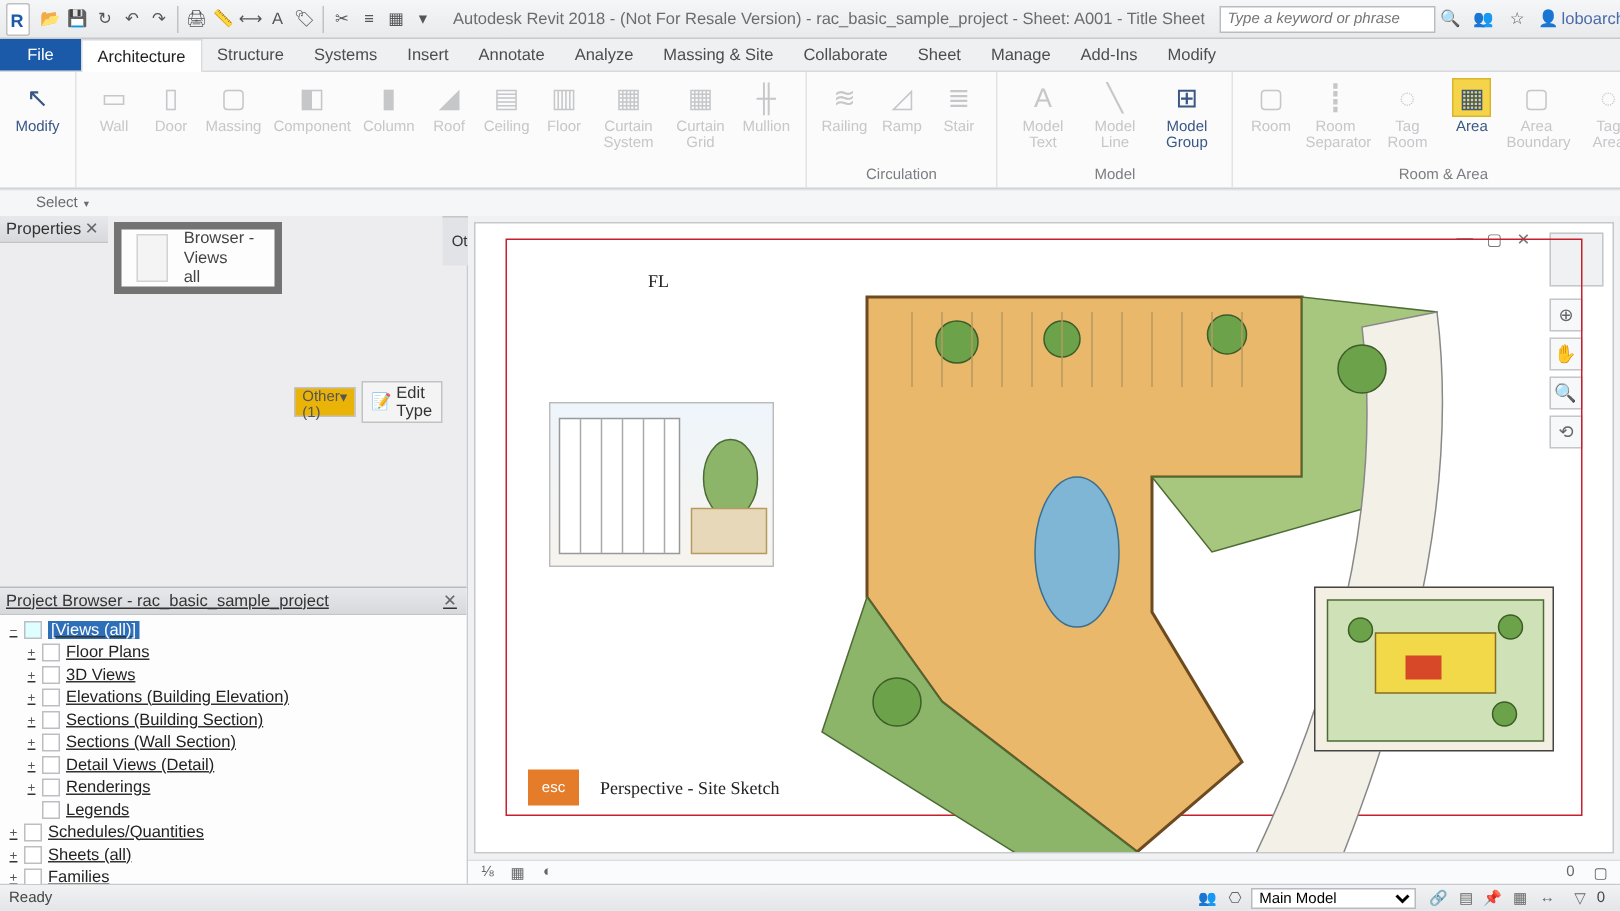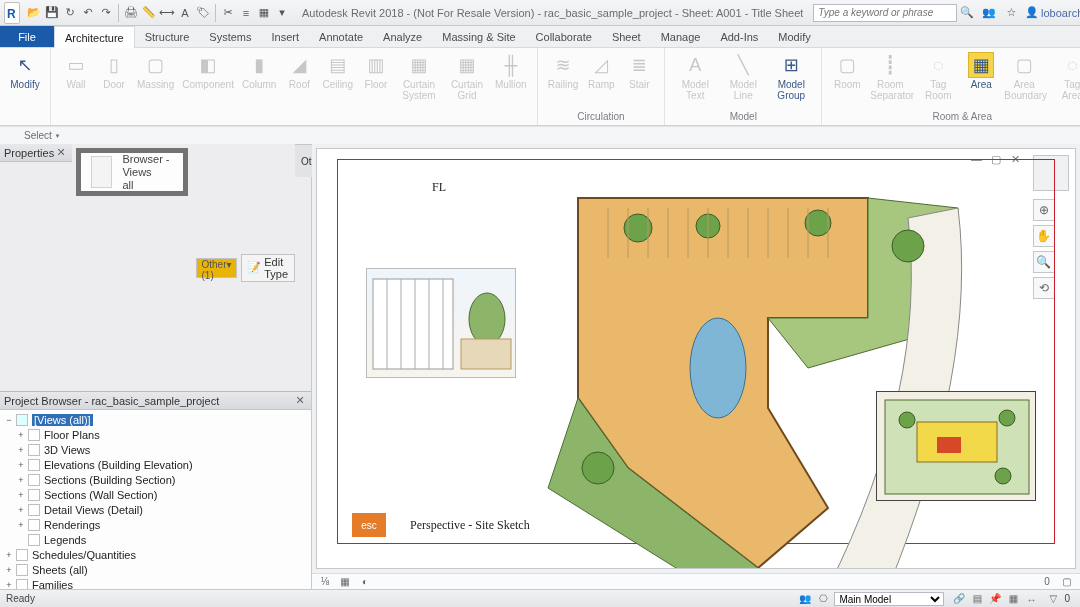--- a/index.html
+++ b/index.html
@@ -51,35 +51,35 @@
   .prop-row { height:18px; display:flex; align-items:center; border-top:1px dashed #cfd1d4; padding:16px 6px; font-size:10px; color:#555; background:#ededef; }
   .prop-row.section { background:#e1e3e6; font-weight:normal; color:#333; border-top:1px solid #c4c6c9; }
   .prop-row .val { margin-left:auto; color:#888; }
   .edit-type-btn { border:1px solid #c0c2c5; background:#f4f4f5; padding:1px 6px; cursor:pointer; display:flex; align-items:center; gap:3px; }
   .type-select { flex:1; height:20px; border:1px solid #c0c2c5; background:#eab308; margin:0 4px; display:flex; align-items:flex-start; padding:0 4px; font-size:10px; color:#555; }
   .props-footer { margin-top:auto; display:flex; align-items:center; justify-content:space-between; padding:4px 6px; }
   .link { color:#1a5aa8; text-decoration:underline; cursor:pointer; font-size:10px; }
   .apply-btn { border:1px solid #c0c2c5; background:#f4f4f5; padding:2px 18px; color:#999; font-size:10px; }
 
   
-  .browser { flex:1; display:flex; flex-direction:column; background:#fdfdfd; min-height:0; }
+  .browser { flex:1; display:flex; flex-direction:column; background:#fdfdfd; min-height:0;text-decoration:underline; }
   .tree { flex:1; overflow:auto; padding:2px 4px; }
   .tree-item { display:flex; align-items:center; height:15px; font-size:11px; color:#222; cursor:pointer; gap:2px; }
   .tree-item .tw { width:10px; text-align:center; color:#555; font-size:9px; }
   .tree-item.sel .lbl { background:#2f6fb8; color:#fff; padding:0 2px; }
   .tree-item .ic { width:12px; height:12px; border:1px solid #bcbec1; background:#fff; margin-right:2px; }
 
   
   .canvas-wrap { flex:1; background:#f0f1f3; display:flex; flex-direction:column; position:relative; }
   .canvas { flex:1; margin:4px; background:#ffffff; border:1px solid #c5c7ca; position:relative; overflow:hidden; }
   .sheet { position:absolute; inset:10px 20px 24px 20px; border:1px solid #c81f2a; }
   .plan { position:absolute; left:170px; top:8px; width:480px; height:430px; }
   .vignette { position:absolute; left:28px; top:108px; width:150px; height:110px; border:1px solid #bbb; background:linear-gradient(#eef5fb,#f7f4ee); }
   .key { position:absolute; right:18px; bottom:42px; width:160px; height:110px; border:1px solid #444; background:#f3efe2; }
-  .title-block { position:absolute; left:14px; bottom:6px; display:flex; align-items:center; gap:24px; }
+  .title-block { position:absolute; left:14px; bottom:6px; display:flex; align-items:center; gap:14px; }
   .esc { width:34px; height:24px; background:#e47c2a; color:#fff; font-size:10px; display:flex; align-items:center; justify-content:center; }
   .hand { font-family:"Segoe Script", cursive; font-size:12px; color:#222; }
   .vc { position:absolute; top:6px; right:6px; display:flex; flex-direction:column; gap:4px; }
   .vc-btn { width:22px; height:22px; border:1px solid #c4c6c9; background:#f7f8f9; display:flex; align-items:center; justify-content:center; color:#666; font-size:12px; cursor:pointer; }
   .nav-cube { width:36px; height:36px; border:1px solid #c4c6c9; background:#f0f1f3; margin-bottom:4px; }
   .canvas-tools { position:absolute; top:4px; right:48px; display:flex; gap:4px; }
   .canvas-tools .t { width:16px; height:14px; color:#777; font-size:11px; cursor:pointer; }
   .view-bar { height:16px; display:flex; align-items:center; padding:0 6px; gap:6px; color:#888; font-size:10px; border-top:1px solid #dcdde0; background:#fafbfc; }
 
   

